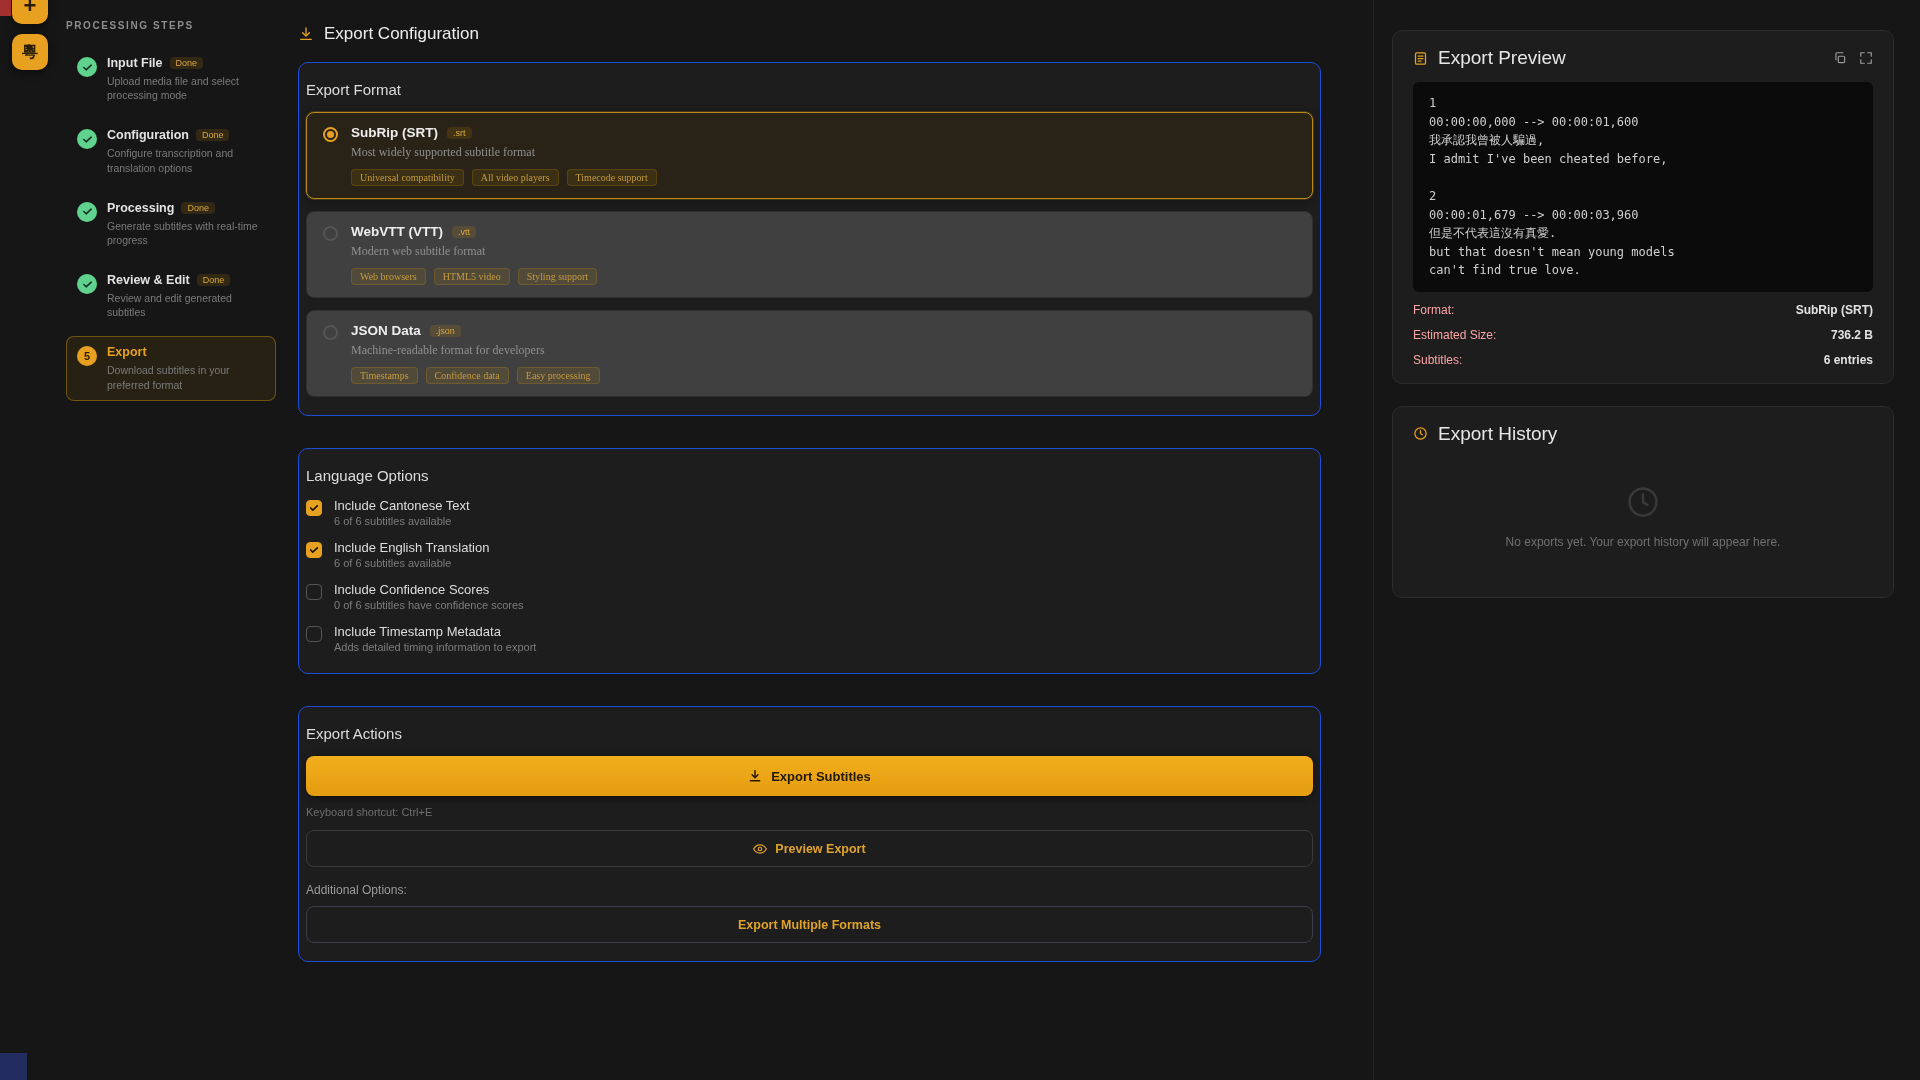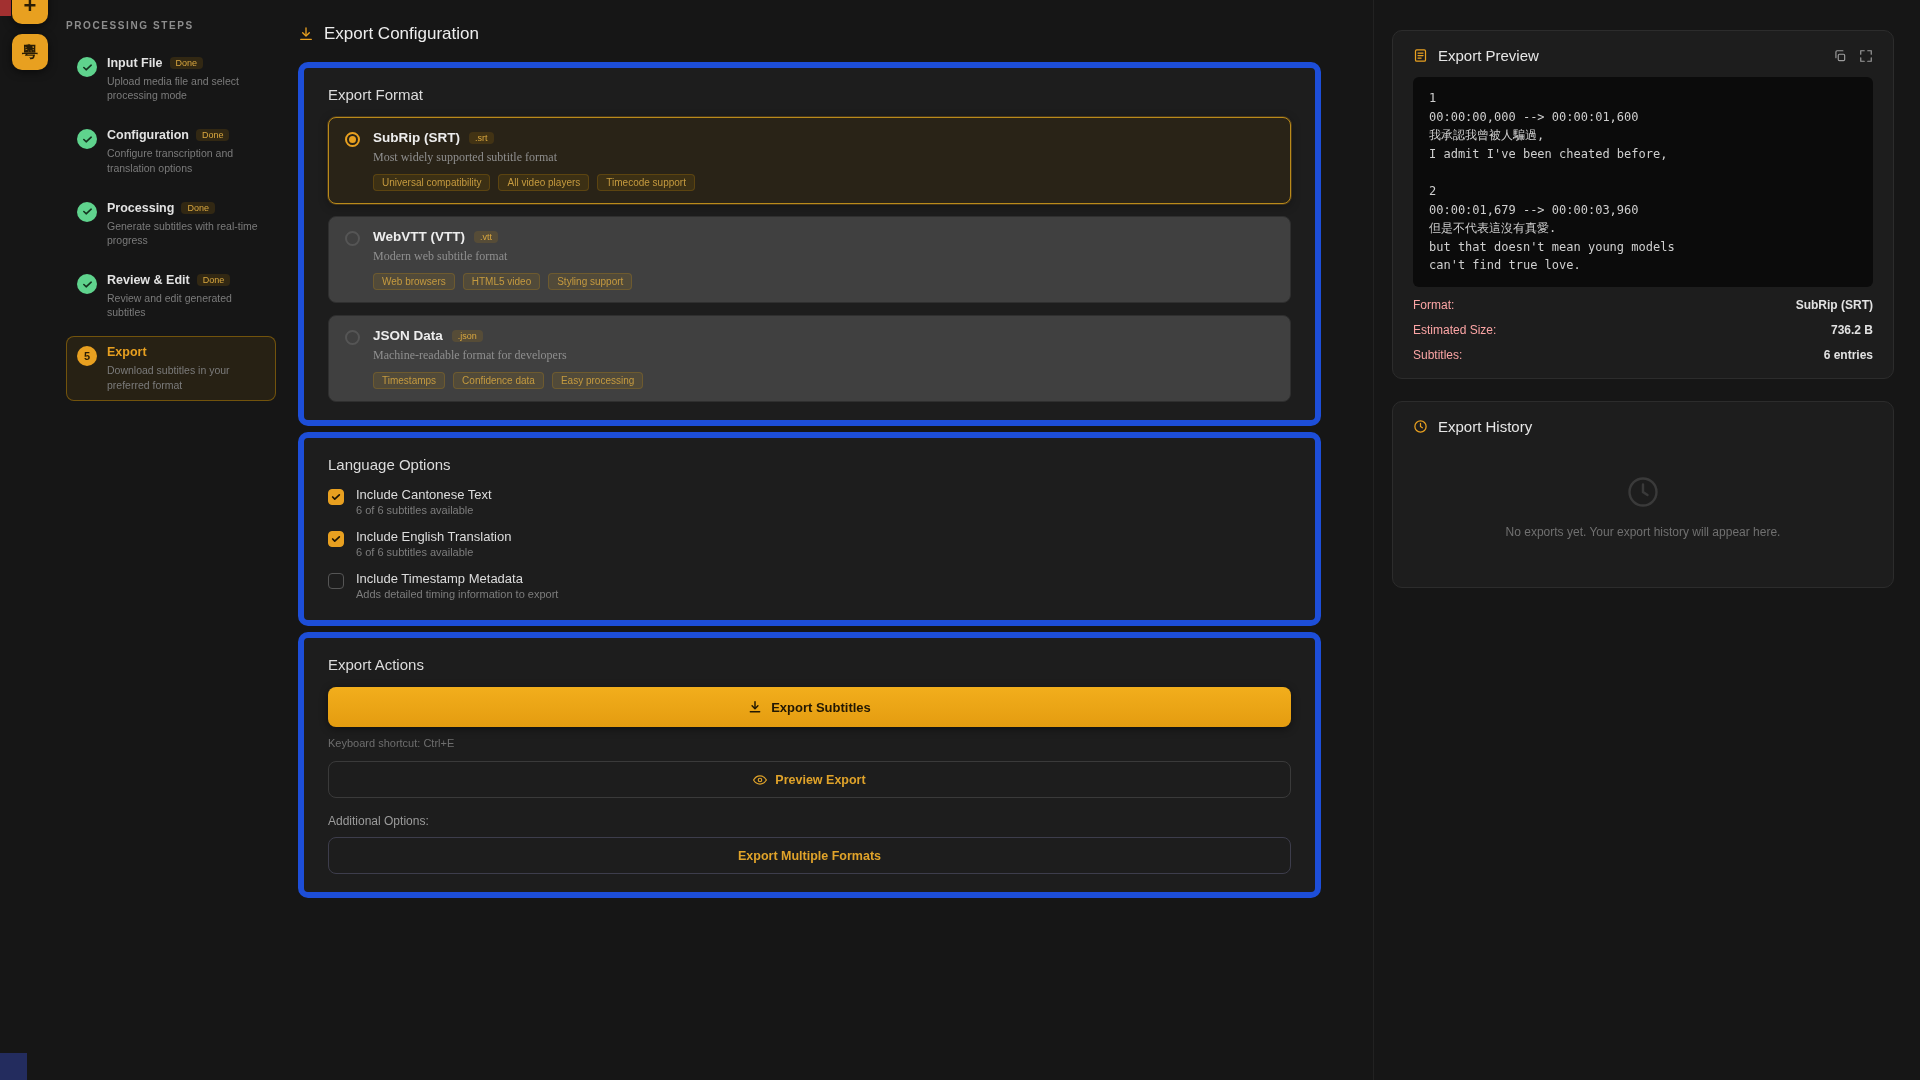--- a/index.html
+++ b/index.html
@@ -44,21 +44,21 @@
     padding:1px 6px; border-radius:4px; white-space:nowrap;
   }
   .step-desc { font-size:10.5px; color:#7b7b7b; line-height:1.35; margin-top:4px; max-width:155px; }
 
   
   .main { flex:1; padding:20px 52px 0 10px; overflow:hidden; border-right:1px solid #222; }
   .main-header { display:flex; align-items:center; gap:10px; margin:4px 0 18px; }
   .main-header .hicon { color:#e8a020; display:flex; }
   .main-title { font-size:17px; color:#ededed; font-weight:500; }
 
-  .section { background:#1d1d1d; border:6px solid #1d4ed8; border-radius:10px; padding:18px 24px; margin-bottom:6px; }
+  .section { background:#1d1d1d; border:1px solid #1d4ed8; border-radius:10px; padding:18px 7px; margin-bottom:32px; }
   .section-title { font-size:15px; color:#dcdcdc; font-weight:500; margin-bottom:14px; }
 
   .format-option {
     border:1px solid #2f2f2f; background:#404040; border-radius:8px;
     padding:12px 16px; margin-bottom:12px; cursor:pointer;
   }
   .format-option:last-child { margin-bottom:0; }
   .format-option.selected {
     border-color:#b98a1a; background:#292317;
     box-shadow:0 0 0 1px rgba(233,160,32,.22), 0 2px 10px rgba(0,0,0,.35);
@@ -66,21 +66,21 @@
   .fo-row { display:flex; align-items:flex-start; gap:13px; }
   .radio { width:15px; height:15px; border-radius:50%; border:2px solid #555; margin-top:2px; flex:none; position:relative; }
   .format-option.selected .radio { border-color:#e8a020; }
   .format-option.selected .radio::after { content:""; position:absolute; inset:2px; border-radius:50%; background:#e8a020; }
   .fo-title-row { display:flex; align-items:center; gap:9px; }
   .fo-title { font-size:13.5px; font-weight:bold; color:#ededed; }
   .fo-desc { font-size:12px; color:#8f8f8f; margin-top:5px;font-family:Liberation Serif, serif; }
   .fo-tags { display:flex; gap:8px; margin-top:9px; }
   .tag {
     font-size:10px; color:#c59a3f; background:rgba(240,165,0,.10);
-    border:1px solid rgba(240,165,0,.18); padding:2px 8px; border-radius:4px;
+    border:1px solid rgba(240,165,0,.18); padding:2px 8px; border-radius:4px;font-family:Liberation Serif, serif;
   }
 
   .check-row { display:flex; gap:12px; margin-bottom:13px; align-items:flex-start; cursor:pointer; }
   .check-row:last-child { margin-bottom:2px; }
   .checkbox {
     width:16px; height:16px; border-radius:4px; border:1.5px solid #555; flex:none; margin-top:2px;
     display:flex; align-items:center; justify-content:center;
   }
   .check-row.checked .checkbox { background:#e8a020; border-color:#e8a020; }
   .check-row:not(.checked) .checkbox svg { display:none; }
@@ -101,21 +101,21 @@
     font-family:"Liberation Sans",sans-serif;
     display:flex; align-items:center; justify-content:center; gap:8px;
   }
   .btn-outline.multi { border-color:#3d3d4c; }
   .additional { font-size:12px; color:#9b9b9b; margin:16px 0 9px; }
 
   
   .right { width:546px; flex:none; padding:30px 26px 0 18px; }
   .card { background:#1d1d1d; border:1px solid #2c2c2c; border-radius:10px; padding:16px 20px; margin-bottom:22px; }
   .card-header { display:flex; align-items:center; gap:10px; margin-bottom:13px; }
-  .card-title { font-size:15px; color:#e6e6e6; font-weight:500; }
+  .card-title { font-size:19px; color:#e6e6e6; font-weight:500; }
   .card-actions { margin-left:auto; display:flex; gap:12px; color:#9c9c9c; }
   .card-actions span { cursor:pointer; display:flex; }
   .code-box {
     background:#0b0b0b; border-radius:6px; padding:12px 16px;
     font-family:"DejaVu Sans Mono", monospace; font-size:12px; line-height:1.55;
     color:#cfcfcf; white-space:pre-wrap; min-height:186px;
   }
   .meta-row { display:flex; justify-content:space-between; font-size:12px; margin-top:11px; }
   .meta-label { color:#fca5a5; }
   .meta-value { color:#e2e2e2; font-weight:bold; }
@@ -303,20 +303,29 @@
           <svg width="10" height="10" viewBox="0 0 24 24" fill="none" stroke="#1d1403" stroke-width="4" stroke-linecap="round" stroke-linejoin="round">
               <path d="M4 12l5 5L20 7"></path>
             </svg>
         </span>
         <div>
           <div class="cr-label">Include English Translation</div>
           <div class="cr-sub">6 of 6 subtitles available</div>
         </div>
       </div>
 
+      <div class="check-row">
+        <span class="checkbox">
+          
+        </span>
+        <div>
+          <div class="cr-label">Include Confidence Scores</div>
+          <div class="cr-sub">0 of 6 subtitles have confidence scores</div>
+        </div>
+      </div>
 
       <div class="check-row">
         <span class="checkbox">
           
         </span>
         <div>
           <div class="cr-label">Include Timestamp Metadata</div>
           <div class="cr-sub">Adds detailed timing information to export</div>
         </div>
       </div>

